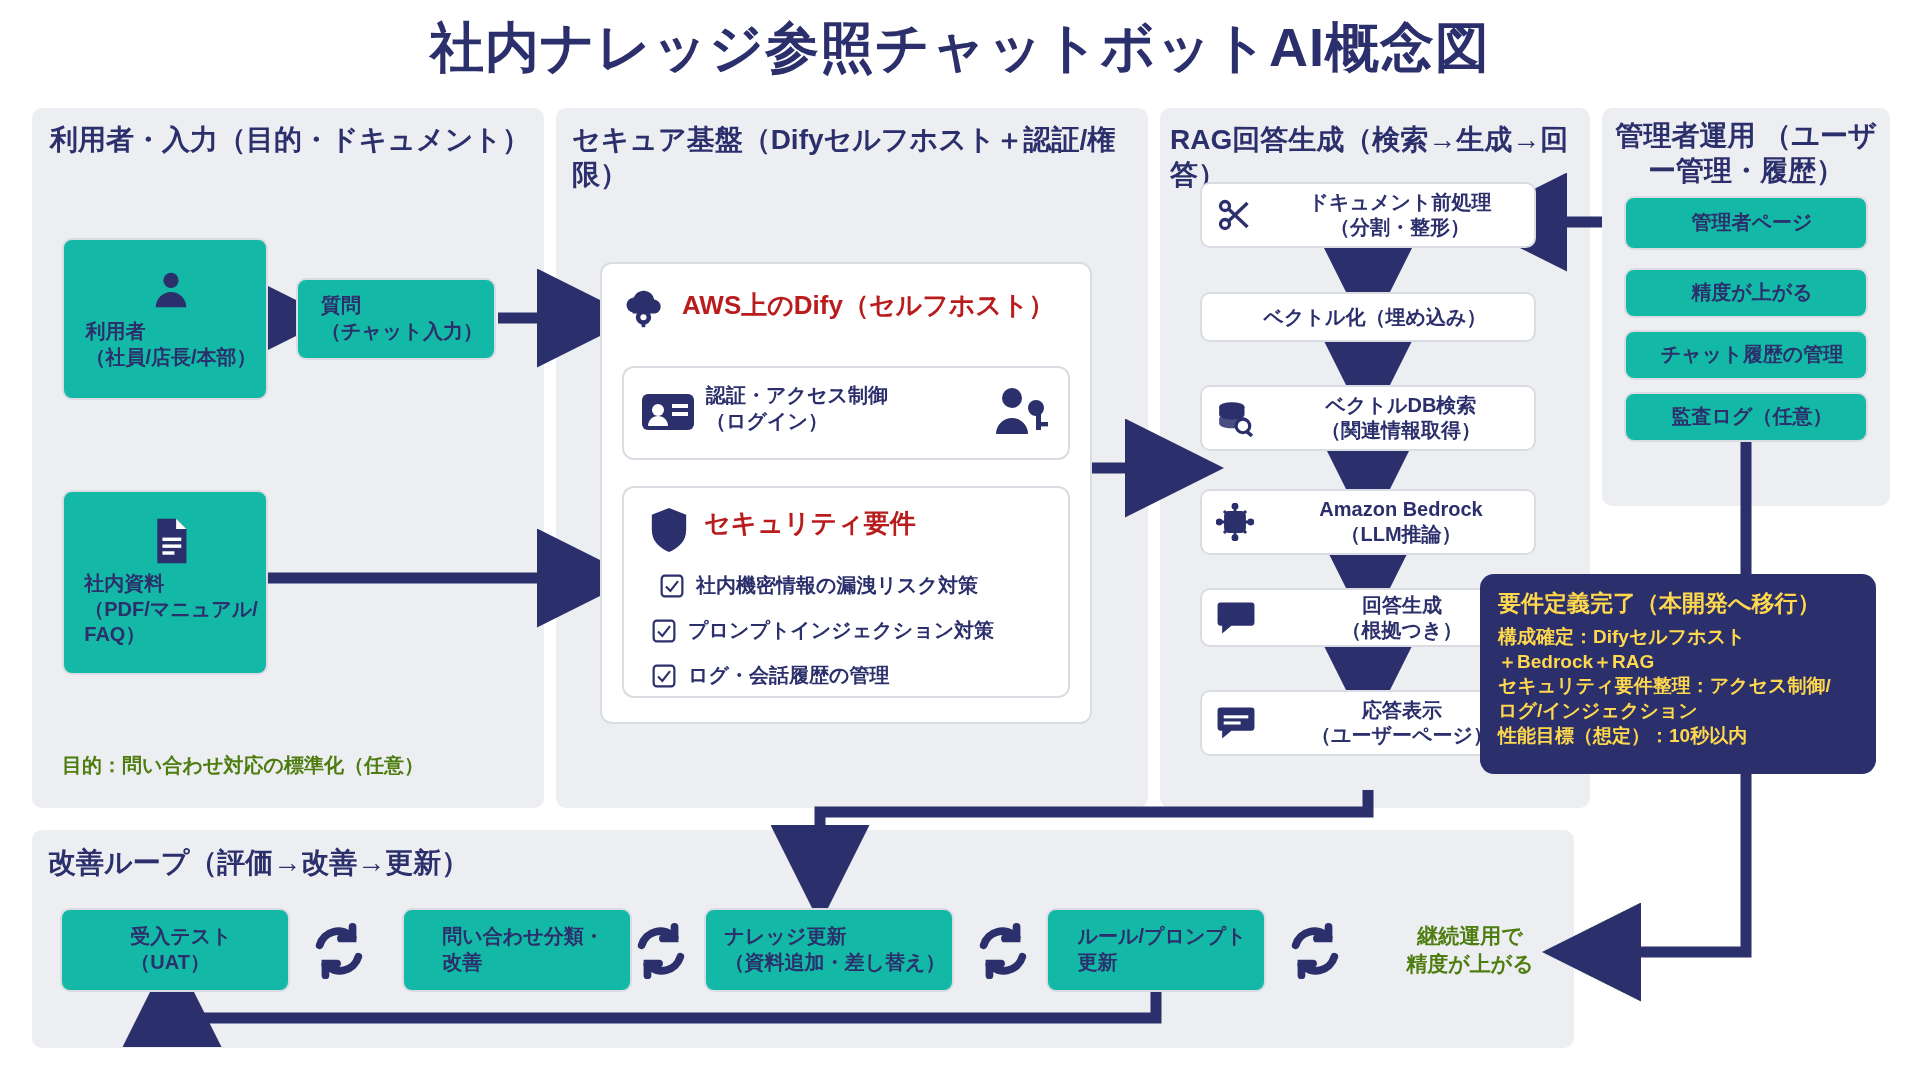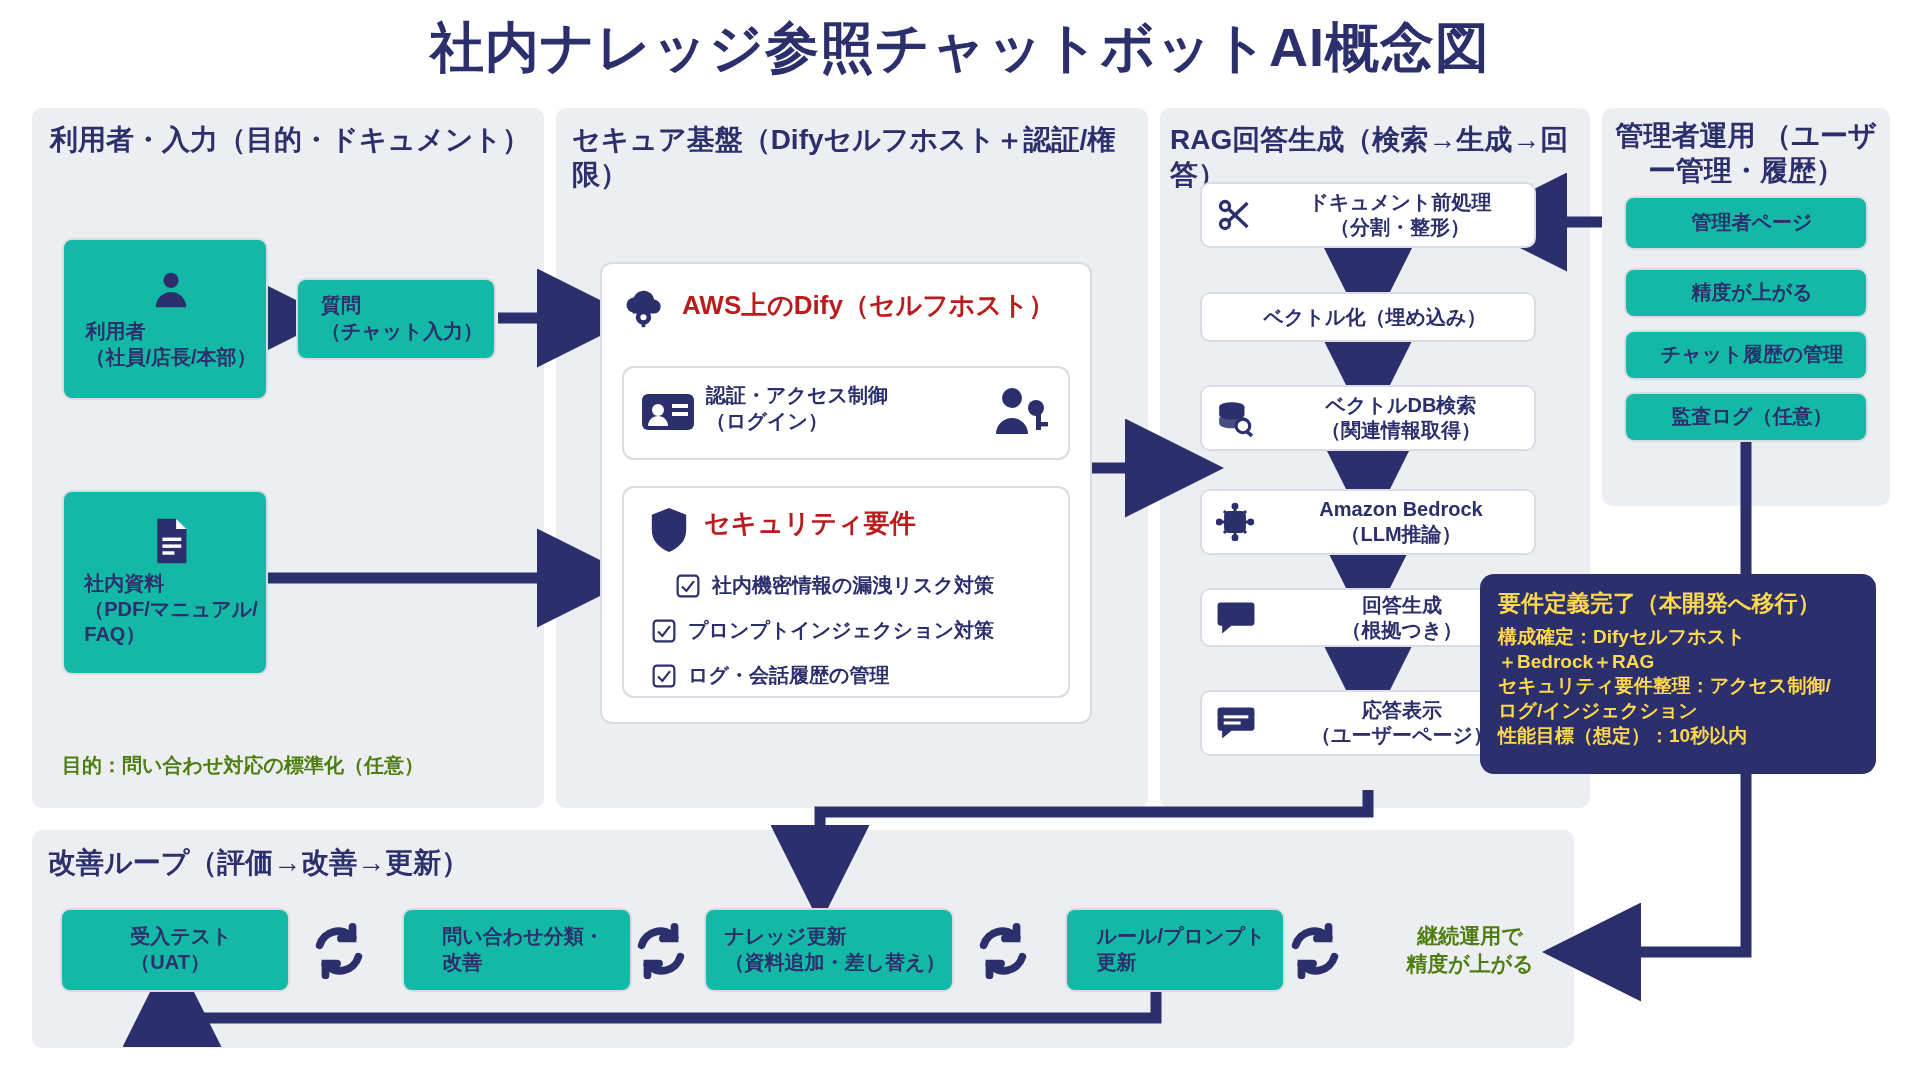--- a/index.html
+++ b/index.html
@@ -223,21 +223,21 @@
 
   <div class="whitebox" style="left:622px; top:486px; width:448px; height:212px;"></div>
   <div class="sec-head" style="left:648px; top:506px;">
     <span class="icon">
       <svg width="42" height="46" viewBox="0 0 22 24" fill="#2b2f6b">
           <path d="M11 1l9 3.5v8c0 6-4.2 9.5-9 11.5-4.8-2-9-5.5-9-11.5v-8z"></path>
         </svg>
     </span>
     <span>セキュリティ要件</span>
   </div>
-  <div class="check-line" style="left:668px; top:572px;padding-left:8px;">
+  <div class="check-line" style="left:652px; top:572px;padding-left:8px;">
     <span class="icon">
         <svg width="24" height="24" viewBox="0 0 22 22" fill="none" stroke="#2b2f6b" stroke-width="2">
           <rect x="1.5" y="1.5" width="19" height="19" rx="3"></rect>
           <path d="M5.5 11.5l4 4 7-9"></path>
         </svg>
       </span>
     <span>社内機密情報の漏洩リスク対策</span>
   </div>
   <div class="check-line" style="left:652px; top:617px;">
     <span class="icon">
@@ -380,21 +380,21 @@
   </div>
   <span class="icon" style="position:absolute; left:974px; top:922px;">
     <svg width="58" height="58" viewBox="0 0 30 30" fill="none" stroke="#2b2f6b" stroke-width="4" stroke-linecap="round">
         <path d="M5 12a10 10 0 0 1 17-4"></path>
         <path d="M25 18a10 10 0 0 1-17 4"></path>
         <path d="M22 2.5V8.5h-6"></path>
         <path d="M8 27.5V21.5h6"></path>
       </svg>
   </span>
 
-  <div class="card" style="left:1046px; top:908px; width:220px; height:84px;margin-left:19px;">
+  <div class="card" style="left:1046px; top:908px; width:220px; height:84px;">
     <span class="card-label">ルール/プロンプト
 更新</span>
   </div>
   <span class="icon" style="position:absolute; left:1286px; top:922px;">
     <svg width="58" height="58" viewBox="0 0 30 30" fill="none" stroke="#2b2f6b" stroke-width="4" stroke-linecap="round">
         <path d="M5 12a10 10 0 0 1 17-4"></path>
         <path d="M25 18a10 10 0 0 1-17 4"></path>
         <path d="M22 2.5V8.5h-6"></path>
         <path d="M8 27.5V21.5h6"></path>
       </svg>

